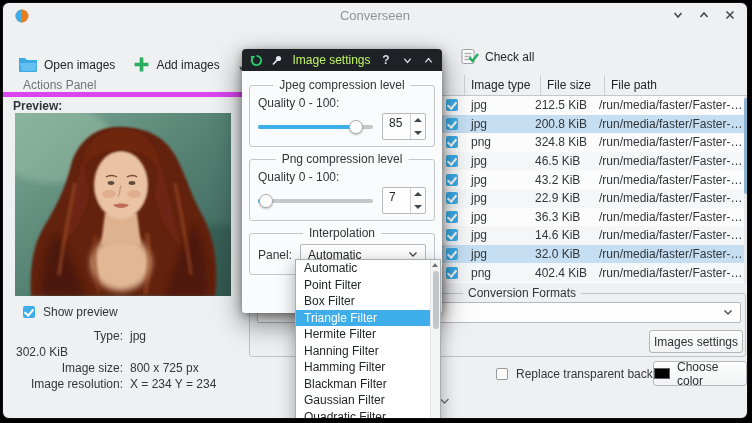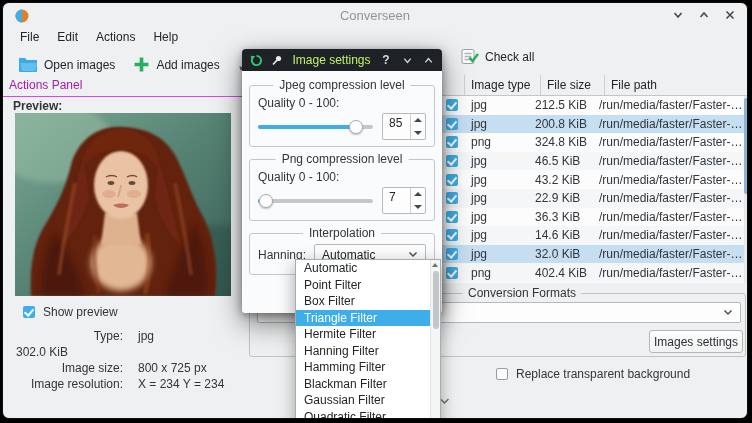--- a/index.html
+++ b/index.html
@@ -22,26 +22,26 @@
   
   .menubar { position: absolute; left: 8px; top: 25px; height: 19px; display: flex; }
   .menu-item { padding: 2px 9px; color: #232629; }
   
   .toolbar { position: absolute; left: 6px; top: 43px; height: 30px; display: flex; align-items: flex-end; }
   .tbtn { display: flex; align-items: center; gap: 6px; padding: 3px 9px; border-radius: 3px; color: #232629; }
   .tbtn svg { display: block; }
   .tbtn-abs { position: absolute; top: 46px; display: flex; align-items: center; gap: 6px; color: #232629; }
   
   .panel-header { position: absolute; left: 0; top: 72px; width: 436px; height: 22px;
-    border-bottom: 1px solid #d946ef; line-height: 21px; padding-left: 6px; color: #a21caf; }
+    border-bottom: 5px solid #d946ef; line-height: 21px; padding-left: 20px; color: #737373; }
   .preview-label { position: absolute; left: 10px; top: 96px; font-weight: bold; }
   .preview-box { position: absolute; left: 12px; top: 110px; width: 216px; height: 183px; overflow: hidden; }
   .show-preview { position: absolute; left: 20px; top: 302px; display: flex; align-items: center; gap: 8px; }
   .info-rows { position: absolute; left: 6px; top: 325px; width: 240px; }
-  .info-row { display: flex; line-height: 16px; gap: 8px; }
+  .info-row { display: flex; line-height: 16px; }
   .info-label { width: 114px; text-align: right; flex: none; }
   .info-value { margin-left: 7px; white-space: nowrap; }
   .scroll-chevron { position: absolute; left: 436px; top: 391px; }
   
   .cb { width: 12px; height: 12px; border-radius: 2px; position: relative; flex: none; }
   .cb.checked { background: #3daee9; }
   .cb.checked::after { content: ""; position: absolute; left: 3px; top: 1px; width: 4px; height: 7px;
     border-right: 2px solid #fff; border-bottom: 2px solid #fff; transform: rotate(40deg); }
   .cb.un { background: #fdfdfd; border: 1px solid #969ca0; }
   
@@ -147,26 +147,20 @@
           </svg>
       </span>
       <span class="wbtn">
         <svg width="12" height="12" viewBox="0 0 12 12">
             <path d="M2.5,2.5 L9.5,9.5 M9.5,2.5 L2.5,9.5" stroke="#41464b" stroke-width="1.5"></path>
           </svg>
       </span>
     </span>
   </div>
 
-  <div class="menubar" id="menubar">
-      <span class="menu-item">File</span>
-      <span class="menu-item">Edit</span>
-      <span class="menu-item">Actions</span>
-      <span class="menu-item">Help</span>
-    </div>
 
   <div class="toolbar">
     <span class="tbtn">
       <svg width="20" height="17" viewBox="0 0 20 17">
           <path d="M1,2 h6 l2,2 h10 v11 a1,1 0 0 1 -1,1 H2 a1,1 0 0 1 -1,-1 Z" fill="#3caae4"></path>
           <path d="M2.2,7 h16.6 l-1.6,8 H3.6 Z" fill="#63bff0"></path>
         </svg>
       <span>Open images</span>
     </span>
     <span class="tbtn">
@@ -360,20 +354,24 @@
         </svg>
     </span>
   </div>
   <div class="btn images-settings">
     <span>Images settings</span>
   </div>
   <div class="replace-row">
     <span class="cb un"></span>
     <span class="label-txt">Replace transparent background</span>
   </div>
+  <div class="btn choose-color">
+    <span class="swatch" id="color-swatch" style="background: rgb(0, 0, 0);"></span>
+    <span>Choose color</span>
+  </div>
 
   <div class="dialog">
     <div class="dlg-titlebar">
       <span class="dlg-ico">
         <svg width="13" height="13" viewBox="0 0 14 14">
             <path d="M7,2 a5,5 0 1 1 -4.4,2.6" stroke="#2ecc71" stroke-width="2" fill="none"></path>
             <polygon points="0.6,1.8 5.6,2.4 2.2,6.4" fill="#2ecc71"></polygon>
           </svg>
       </span>
       <span class="dlg-ico">
@@ -428,21 +426,21 @@
             <span class="spin-btns">
                 <span class="sb up"></span>
                 <span class="sb down"></span>
               </span>
           </div>
         </div>
       </div>
       <div class="group">
         <span class="gtitle">Interpolation</span>
         <div class="frow">
-          <span>Hanning:</span>
+          <span>Panel:</span>
           <div class="combo">
             <span class="cval">Automatic</span>
             <span class="chev">
               <svg width="10" height="7" viewBox="0 0 10 7">
                   <polyline points="1.5,1.5 5,5 8.5,1.5" stroke="#4d5257" stroke-width="1.5" fill="none"></polyline>
                 </svg>
             </span>
           </div>
         </div>
       </div>

